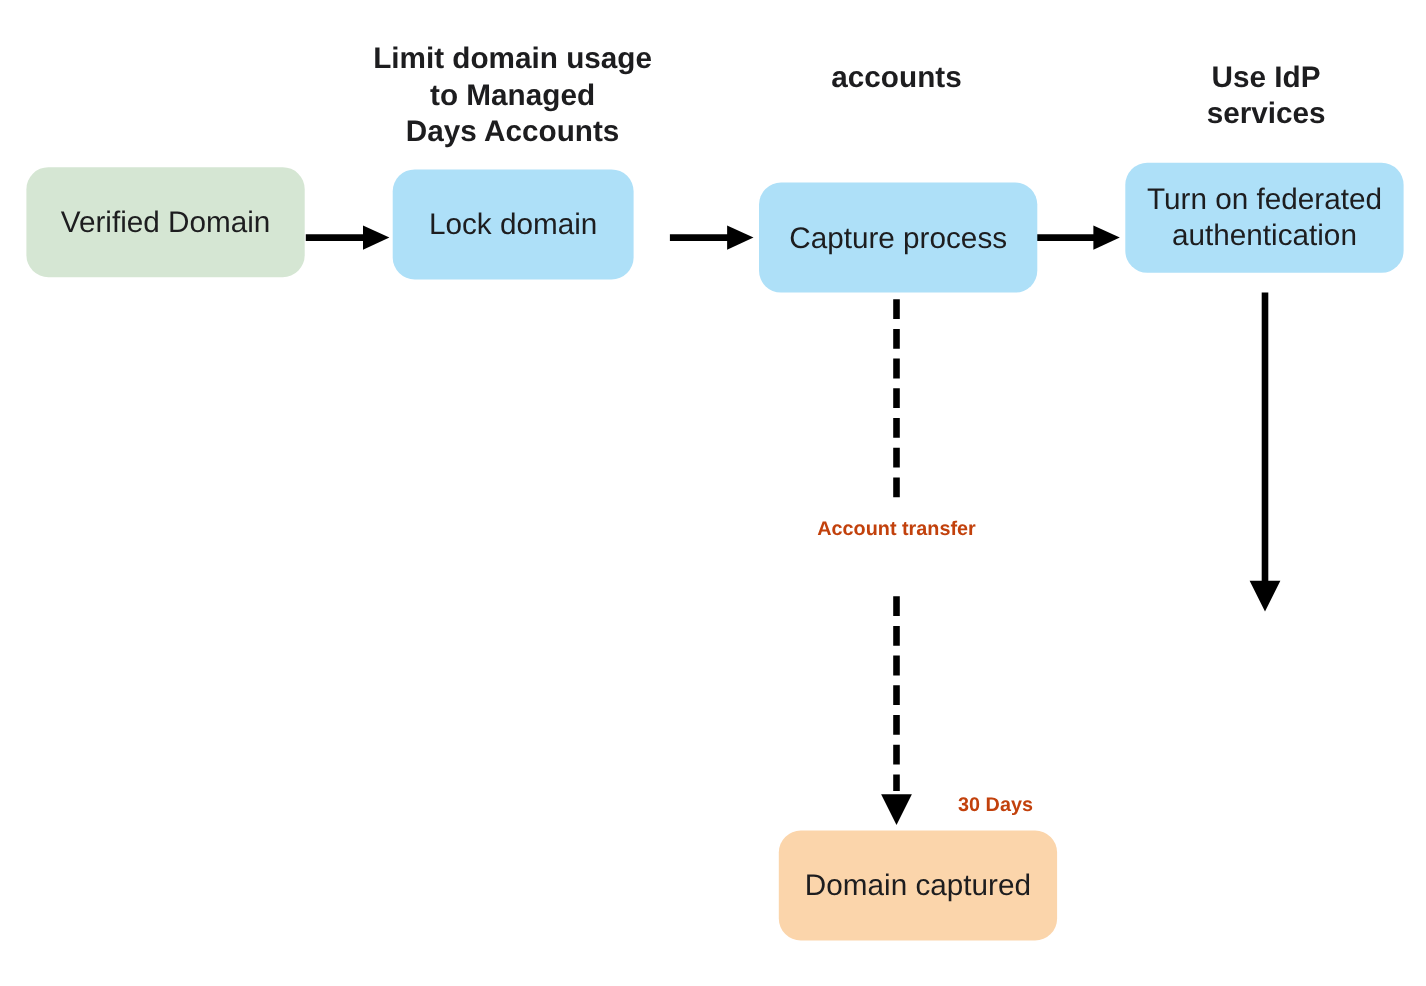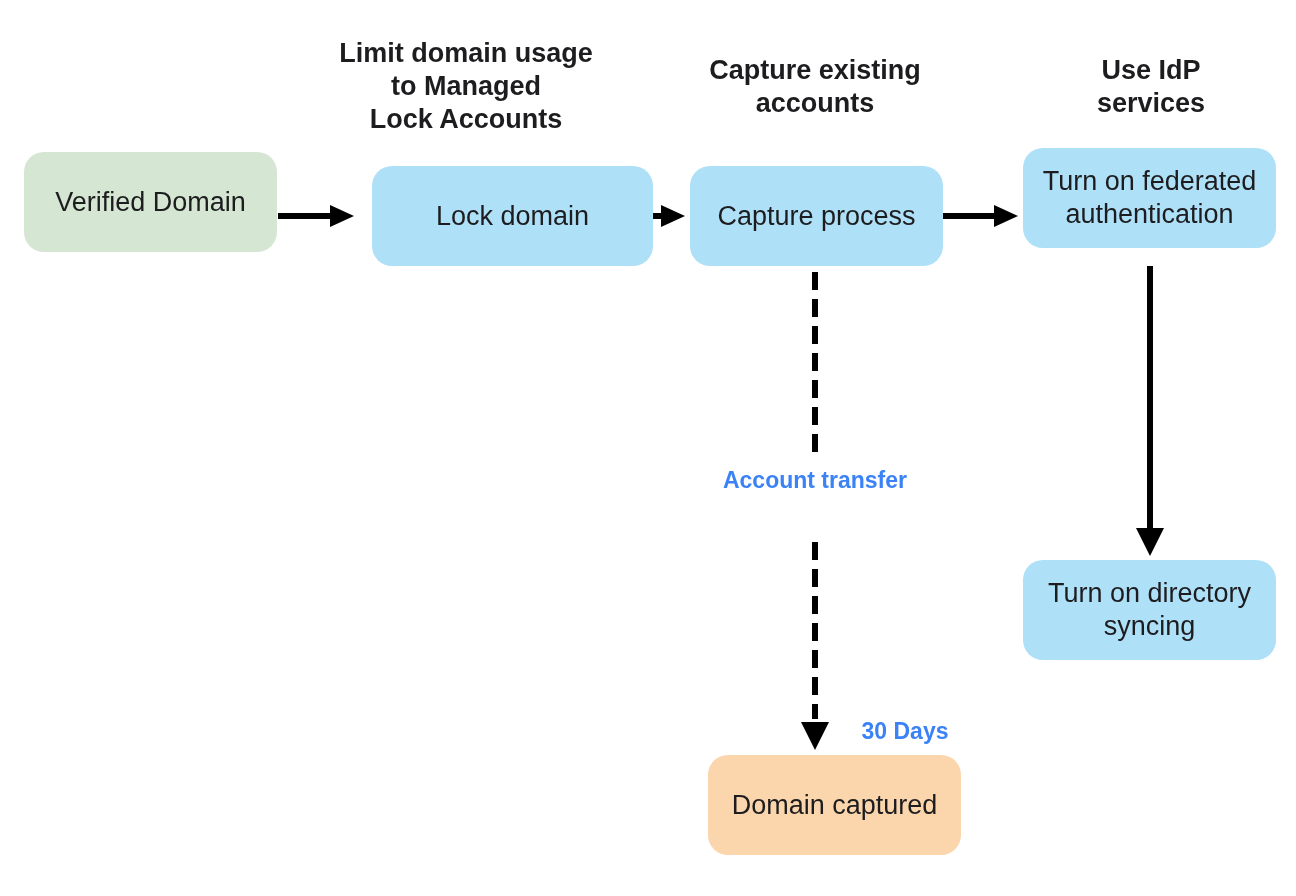--- a/index.html
+++ b/index.html
@@ -31,24 +31,24 @@
     position: absolute;
     text-align: center;
     font-size: 27px;
     line-height: 33px;
     font-weight: 600;
     color: #1d1d1f;
   }
   .edge-label {
     position: absolute;
     text-align: center;
-    font-size: 23px;
+    font-size: 18px;
     line-height: 33px;
     font-weight: 600;
-    color: #3b82f6;
+    color: #c2410c;
     background: #ffffff;
   }
   .svg-layer {
     position: absolute;
     left: 0; top: 0;
     width: 1296px; height: 896px;
     pointer-events: none;
   }
 </style>
 </head>
@@ -81,56 +81,52 @@
     <g>
       <line x1="815" y1="272" x2="815" y2="455" stroke-width="6" stroke-dasharray="18 9" style="stroke: rgb(0, 0, 0);"></line>
       <line x1="815" y1="542" x2="815" y2="719" stroke-width="6" stroke-dasharray="18 9" style="stroke: rgb(0, 0, 0);"></line>
       <polygon points="815,750 801,722 829,722" style="fill: rgb(0, 0, 0);"></polygon>
     </g>
   </svg>
 
   <div class="caption" style="left:316px; top:37px; width:300px;">
     <div>Limit domain usage</div>
     <div>to Managed</div>
-    <div>Lock Accounts</div>
+    <div>Days Accounts</div>
   </div>
 
   <div class="caption" style="left:665px; top:54px; width:300px;">
-    <div>Capture existing</div>
     <div>accounts</div>
   </div>
 
   <div class="caption" style="left:1001px; top:54px; width:300px;">
     <div>Use IdP</div>
     <div>services</div>
   </div>
 
   <div class="node" style="left: 24px; top: 152px; width: 253px; height: 100px; background-color: rgb(213, 230, 211);">
     <span>Verified Domain</span>
   </div>
 
-  <div class="node" style="left: 357px; top: 166px; width: 281px; height: 100px; background-color: rgb(174, 224, 248); margin-left: 15px;">
+  <div class="node" style="left: 357px; top: 154px; width: 219px; height: 100px; background-color: rgb(174, 224, 248);">
     <span>Lock domain</span>
   </div>
 
   <div class="node" style="left: 690px; top: 166px; width: 253px; height: 100px; background-color: rgb(174, 224, 248);">
     <span>Capture process</span>
   </div>
 
   <div class="node" style="left: 1023px; top: 148px; width: 253px; height: 100px; background-color: rgb(174, 224, 248);">
     <span>Turn on federated authentication</span>
   </div>
 
   <div class="edge-label" style="left:665px; top:464px; width:300px;">
     <div>Account transfer</div>
   </div>
 
   <div class="edge-label" style="left:845px; top:715px; width:120px; text-align:center; background:transparent;">30 Days</div>
 
-  <div class="node" style="left: 1023px; top: 560px; width: 253px; height: 100px; background-color: rgb(174, 224, 248);">
-    <span>Turn on directory syncing</span>
-  </div>
 
   <div class="node" style="left: 690px; top: 755px; width: 253px; height: 100px; background-color: rgb(251, 213, 171); margin-left: 18px;">
     <span>Domain captured</span>
   </div>
 
 </div>
 
 </body></html>

